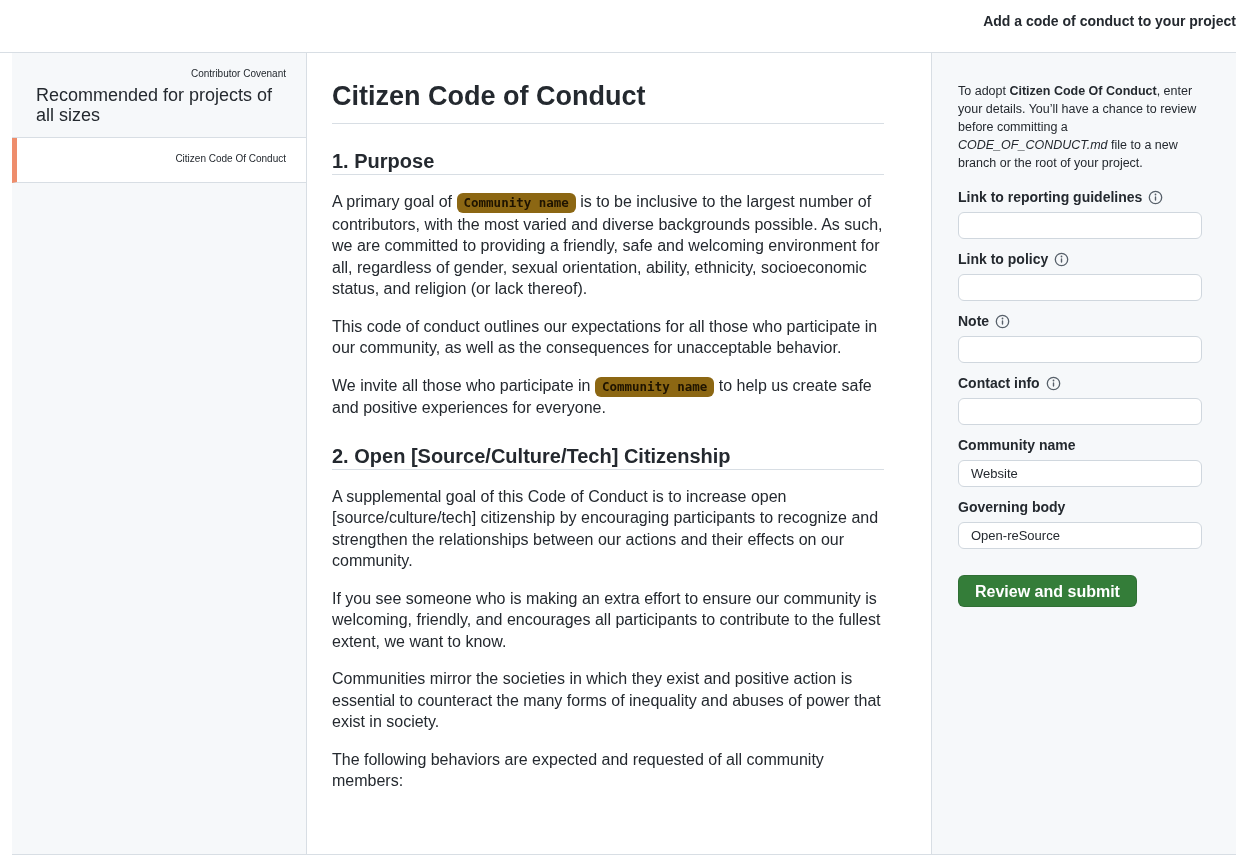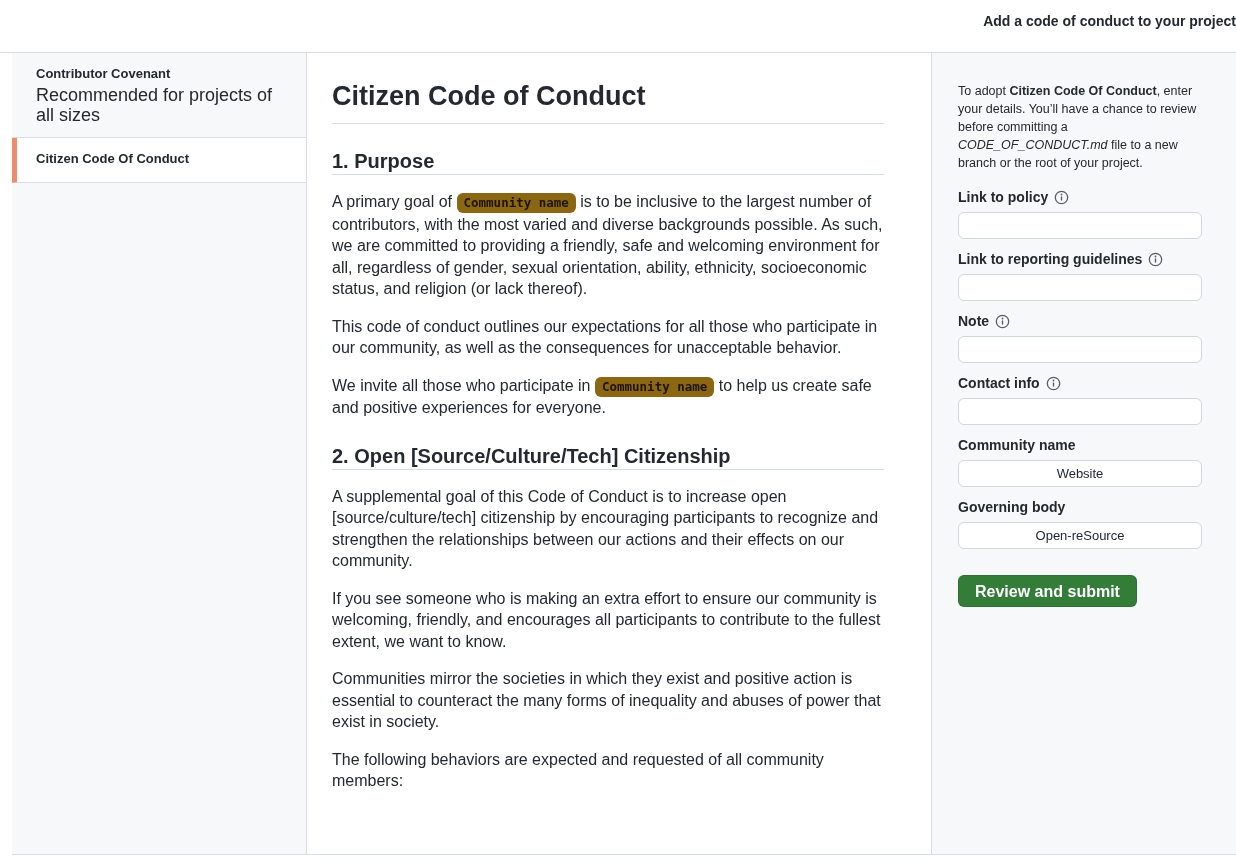--- a/index.html
+++ b/index.html
@@ -26,21 +26,21 @@
     width: 295px; flex: 0 0 295px; background: #f6f8fa;
     border-right: 1px solid #d8dee4;
   }
   .tpl-item {
     padding: 12px 20px 12px 24px; background: #f6f8fa;
     border-bottom: 1px solid #d8dee4; cursor: pointer;
   }
   .tpl-item.selected {
     background: #ffffff; border-left: 5px solid #ee8d6c; padding-left: 19px;
   }
-  .tpl-item .tpl-title { font-size: 13px; font-weight: bold; line-height: 18px; margin-bottom: 2px; }
+  .tpl-item .tpl-title { font-size: 10px; font-weight: normal; line-height: 18px; margin-bottom: 2px; text-align: right; }
   .tpl-item .tpl-desc  { font-size: 18px; line-height: 20px; }
 
   
   .preview {
     flex: 1 1 auto; background: #fff; padding: 0 47px 0 25px; overflow: hidden;
   }
   .preview-inner { width: 552px; }
   .md-h1 {
     font-size: 27px; font-weight: bold; line-height: 35px;
     margin-top: 26px; padding-bottom: 9px; border-bottom: 1px solid #d8dee4;
@@ -68,21 +68,21 @@
   .field { margin-top: 12px; width: 244px; }
   .field:first-of-type { margin-top: 17px; }
   .field-label {
     display: flex; align-items: center; gap: 6px;
     font-size: 14px; font-weight: bold; line-height: 17px; margin-bottom: 6px;
   }
   .info-icon { display: inline-flex; cursor: pointer; }
   .field input {
     width: 244px; height: 27px; border: 1px solid #d0d7de; border-radius: 6px;
     background: #fff; font-size: 13px; padding: 0 12px; color: #24292f;
-    font-family: "Liberation Sans", "DejaVu Sans", sans-serif; outline: none; text-align: center;
+    font-family: "Liberation Sans", "DejaVu Sans", sans-serif; outline: none;
   }
   .submit-btn {
     margin-top: 26px; padding: 7px 16px; height: 32px;
     background: #347d39; color: #ffffff;
     border: 1px solid rgba(27,31,36,0.15); border-radius: 6px;
     font-size: 16px; font-weight: bold; cursor: pointer;
     font-family: "Liberation Sans", "DejaVu Sans", sans-serif;
   }
 </style>
 </head>
@@ -121,35 +121,35 @@
       <p>The following behaviors are expected and requested of all community members:</p>
 
     </div>
   </div>
 
   <div class="form-panel">
     <p class="form-intro"><span>To adopt </span><b>Citizen Code Of Conduct</b><span>, enter your details. You’ll have a chance to review before committing a </span><em>CODE_OF_CONDUCT.md</em><span> file to a new branch or the root of your project.</span></p>
 
     <div class="field">
       <div class="field-label">
+        <span>Link to reporting guidelines</span>
+        <span class="info-icon">
+            <svg width="15" height="15" viewBox="0 0 16 16">
+              <circle cx="8" cy="8" r="6.6" fill="none" stroke="#57606a" stroke-width="1.4"></circle>
+              <circle cx="8" cy="4.8" r="0.95" fill="#57606a"></circle>
+              <rect x="7.25" y="6.7" width="1.5" height="4.7" rx="0.75" fill="#57606a"></rect>
+            </svg>
+          </span>
+      </div>
+      <input type="text" value="" style="">
+    </div>
+
+    <div class="field">
+      <div class="field-label">
         <span>Link to policy</span>
-        <span class="info-icon">
-            <svg width="15" height="15" viewBox="0 0 16 16">
-              <circle cx="8" cy="8" r="6.6" fill="none" stroke="#57606a" stroke-width="1.4"></circle>
-              <circle cx="8" cy="4.8" r="0.95" fill="#57606a"></circle>
-              <rect x="7.25" y="6.7" width="1.5" height="4.7" rx="0.75" fill="#57606a"></rect>
-            </svg>
-          </span>
-      </div>
-      <input type="text" value="" style="">
-    </div>
-
-    <div class="field">
-      <div class="field-label">
-        <span>Link to reporting guidelines</span>
         <span class="info-icon">
             <svg width="15" height="15" viewBox="0 0 16 16">
               <circle cx="8" cy="8" r="6.6" fill="none" stroke="#57606a" stroke-width="1.4"></circle>
               <circle cx="8" cy="4.8" r="0.95" fill="#57606a"></circle>
               <rect x="7.25" y="6.7" width="1.5" height="4.7" rx="0.75" fill="#57606a"></rect>
             </svg>
           </span>
       </div>
       <input type="text" value="" style="">
     </div>

